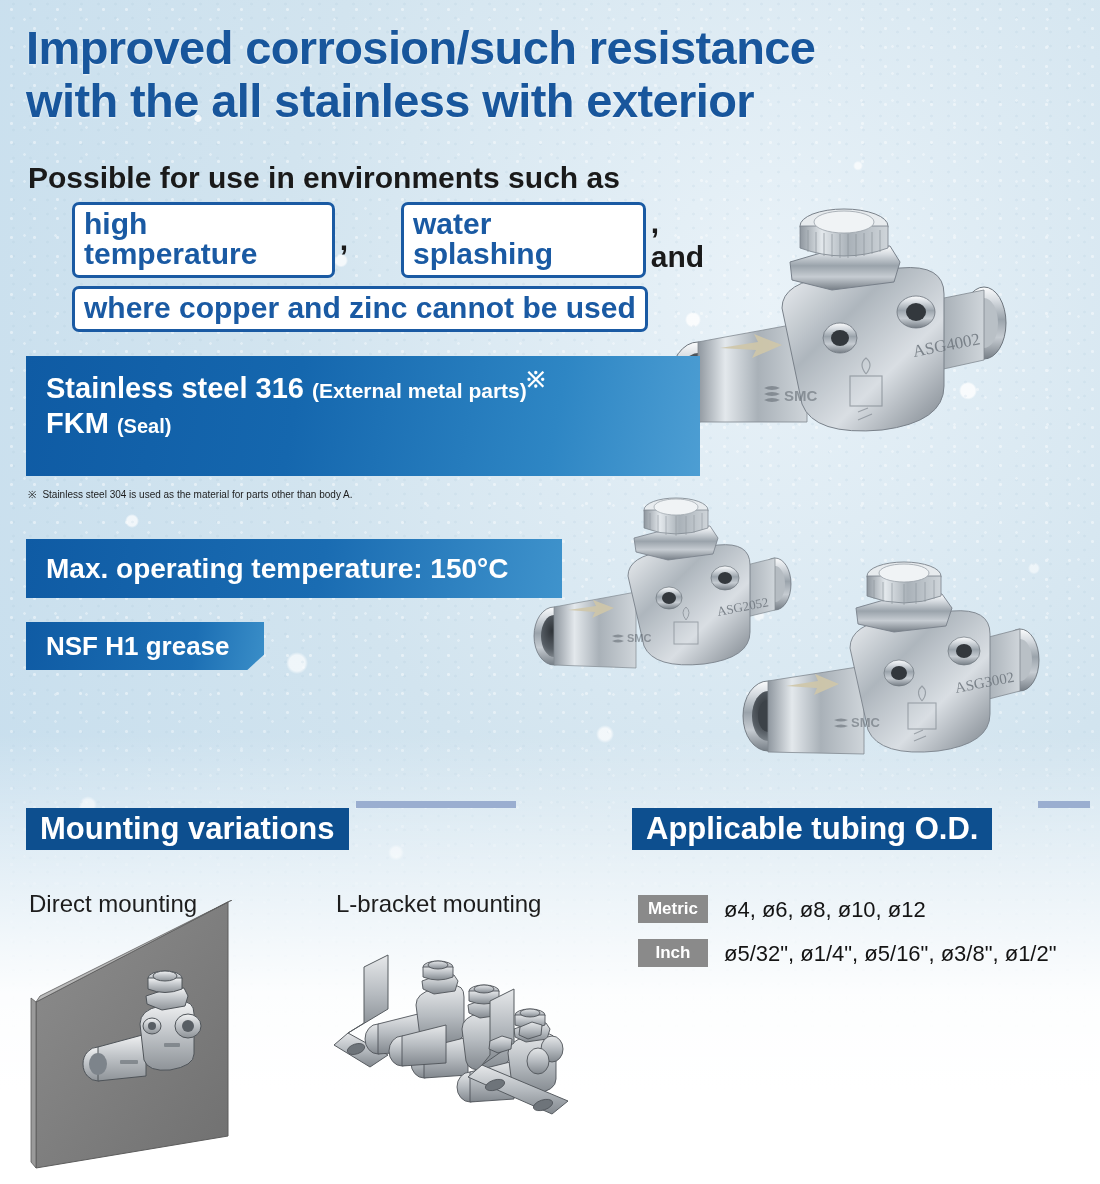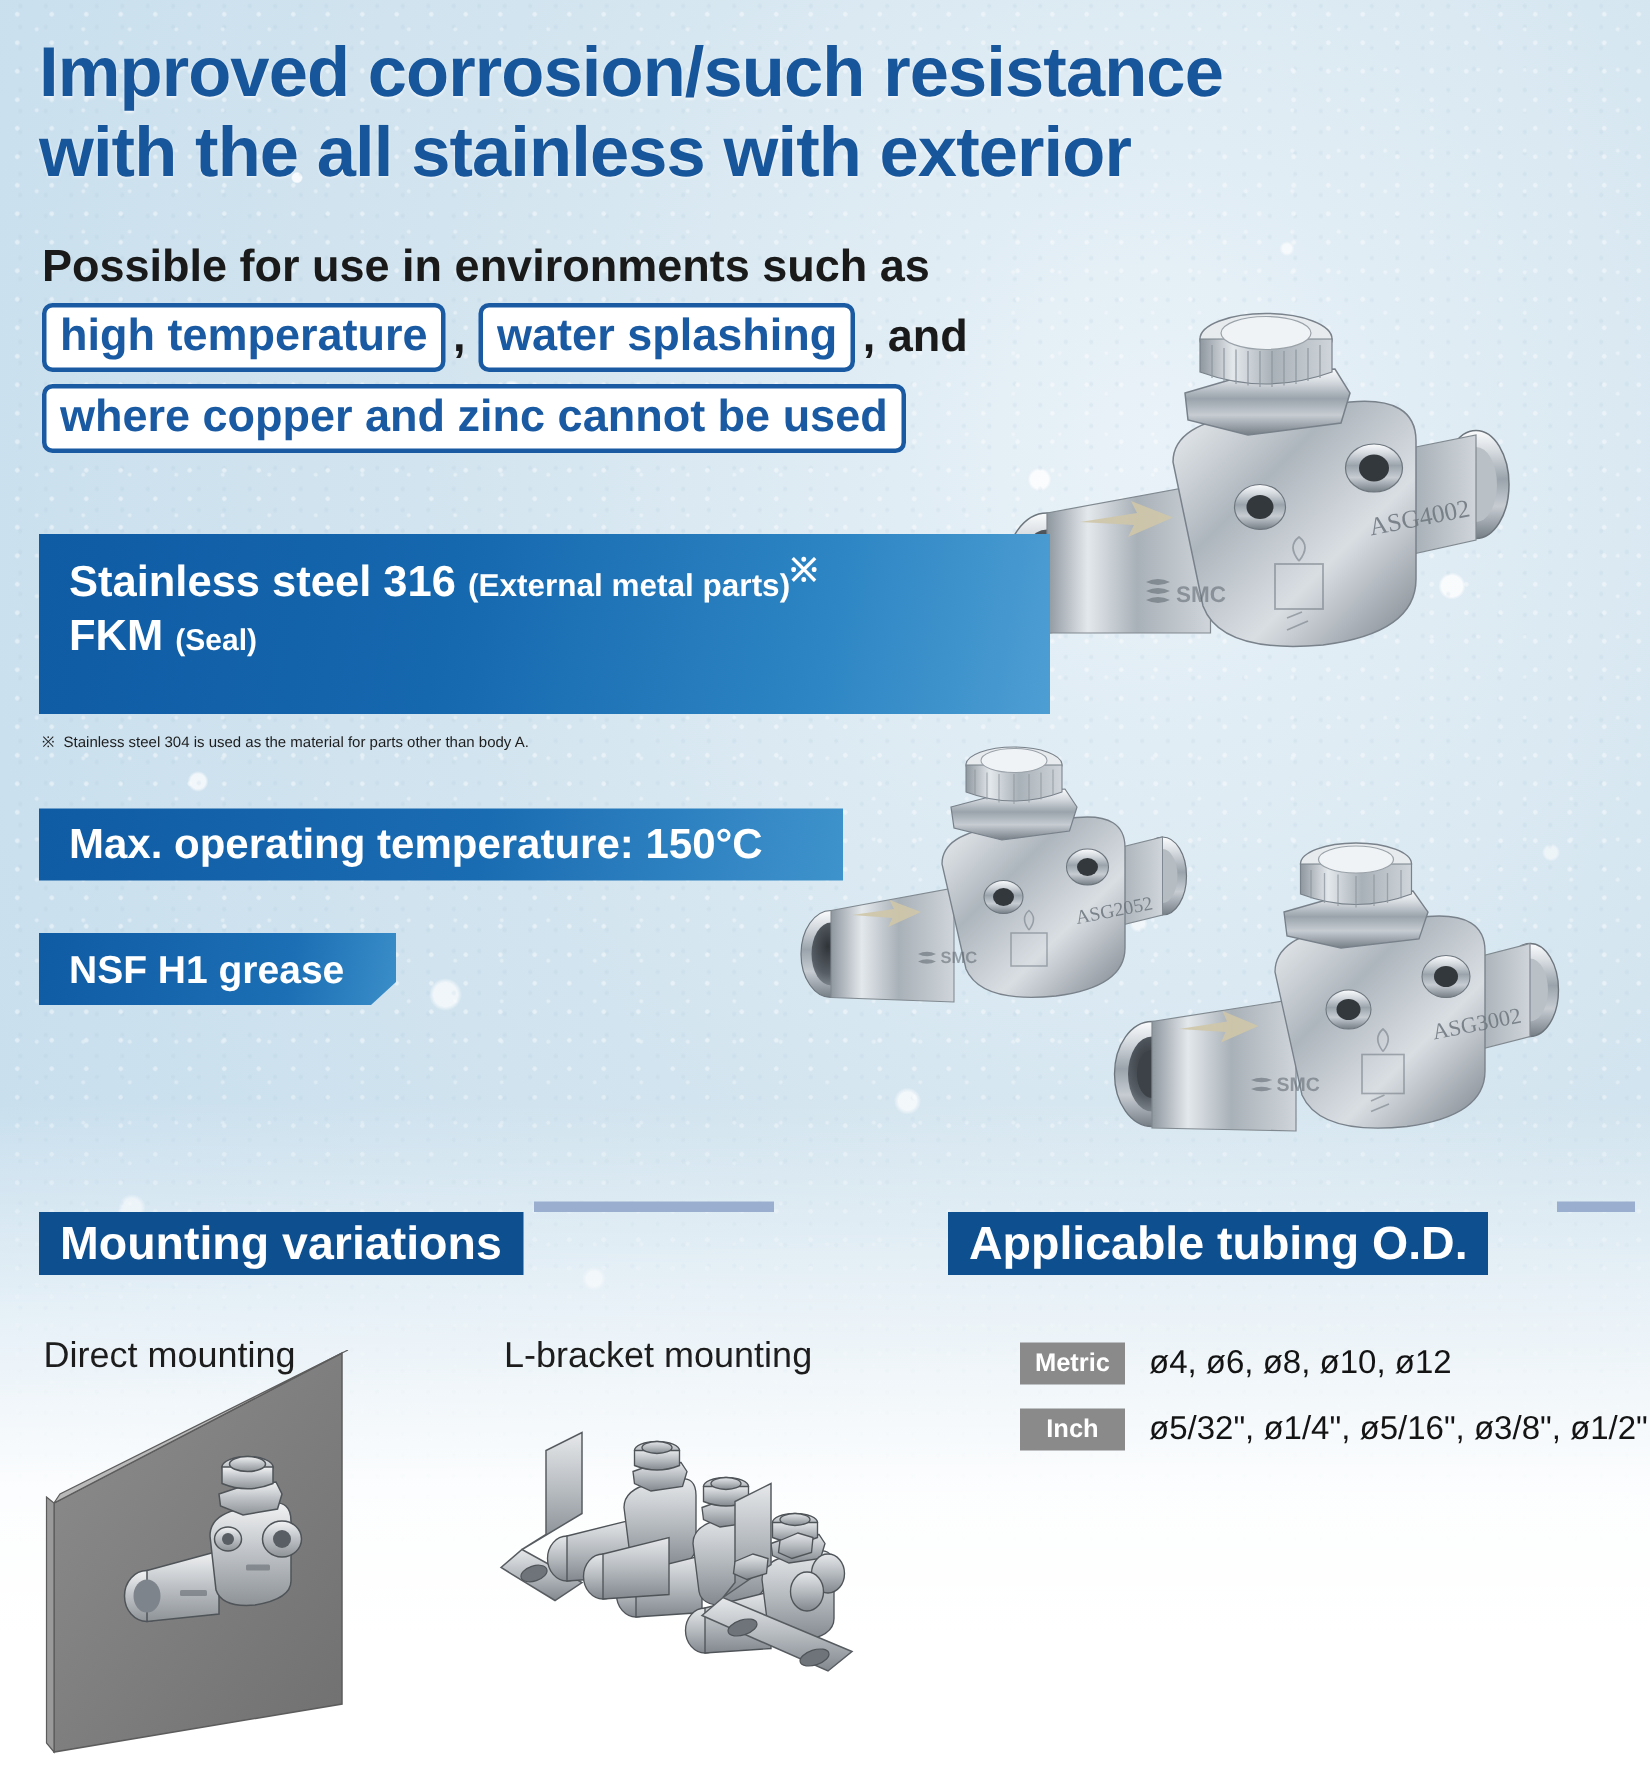--- a/index.html
+++ b/index.html
@@ -72,20 +72,21 @@
   #sub .row { display:flex; align-items:center; gap:0; margin-bottom:8px; }
   .chip {
     display:inline-block;
     border:3px solid #1a5aa3;
     border-radius:7px;
     background:#ffffff;
     color:#1a5aa3;
     font-size:30px; font-weight:bold;
     padding:4px 9px 6px;
     line-height:1;
+    margin-left:44px;
   }
   .conj { font-size:30px; font-weight:bold; color:#1a1a1a; padding:0 9px 0 5px; }
 
   
   #material-banner {
     position:absolute; left:26px; top:356px; width:674px; height:120px;
     background:linear-gradient(100deg,#0f5ba4 0%, #1567ae 40%, #2e86c4 78%, #4d9ed3 100%);
     color:#ffffff;
     padding:11px 0 0 20px;
   }
@@ -97,21 +98,21 @@
   .sup { font-size:.75em; vertical-align:super; }
 
   #material-note {
     position:absolute; left:28px; top:487px;
     font-size:10px; color:#1d1d1d; white-space:nowrap;
   }
   #material-note .ast { margin-right:6px; }
 
   
   #temp-banner {
-    position:absolute; left:26px; top:539px; width:536px; height:48px;
+    position:absolute; left:26px; top:539px; width:536px; height:59px;
     background:linear-gradient(100deg,#0f5ba4 0%, #1a6cb2 55%, #3f93cc 100%);
     color:#ffffff;
     display:flex; align-items:center;
     padding-left:20px;
     font-size:28px; font-weight:bold;
   }
 
   
   #grease-banner {
     position:absolute; left:26px; top:622px; width:238px; height:48px;
@@ -145,21 +146,21 @@
   
   .mount-label {
     position:absolute;
     font-size:24px; color:#1d1d1d; white-space:nowrap;text-align:center;
   }
   #label-direct { left:29px; top:890px; }
   #label-lbracket { left:336px; top:890px; }
 
   
   #tubing-rows { position:absolute; left:638px; top:895px; }
-  .tube-row { display:flex; align-items:flex-start; margin-bottom:16px;margin-left:42px; }
+  .tube-row { display:flex; align-items:flex-end; margin-bottom:16px; }
   .tube-tag {
     width:70px; height:28px;
     background:#8a8a8a; color:#ffffff;
     font-size:17px; font-weight:bold;
     display:flex; align-items:center; justify-content:center;
     margin-right:16px;
   }
   .tube-val { font-size:22px; color:#141414; white-space:nowrap; }
 
   

